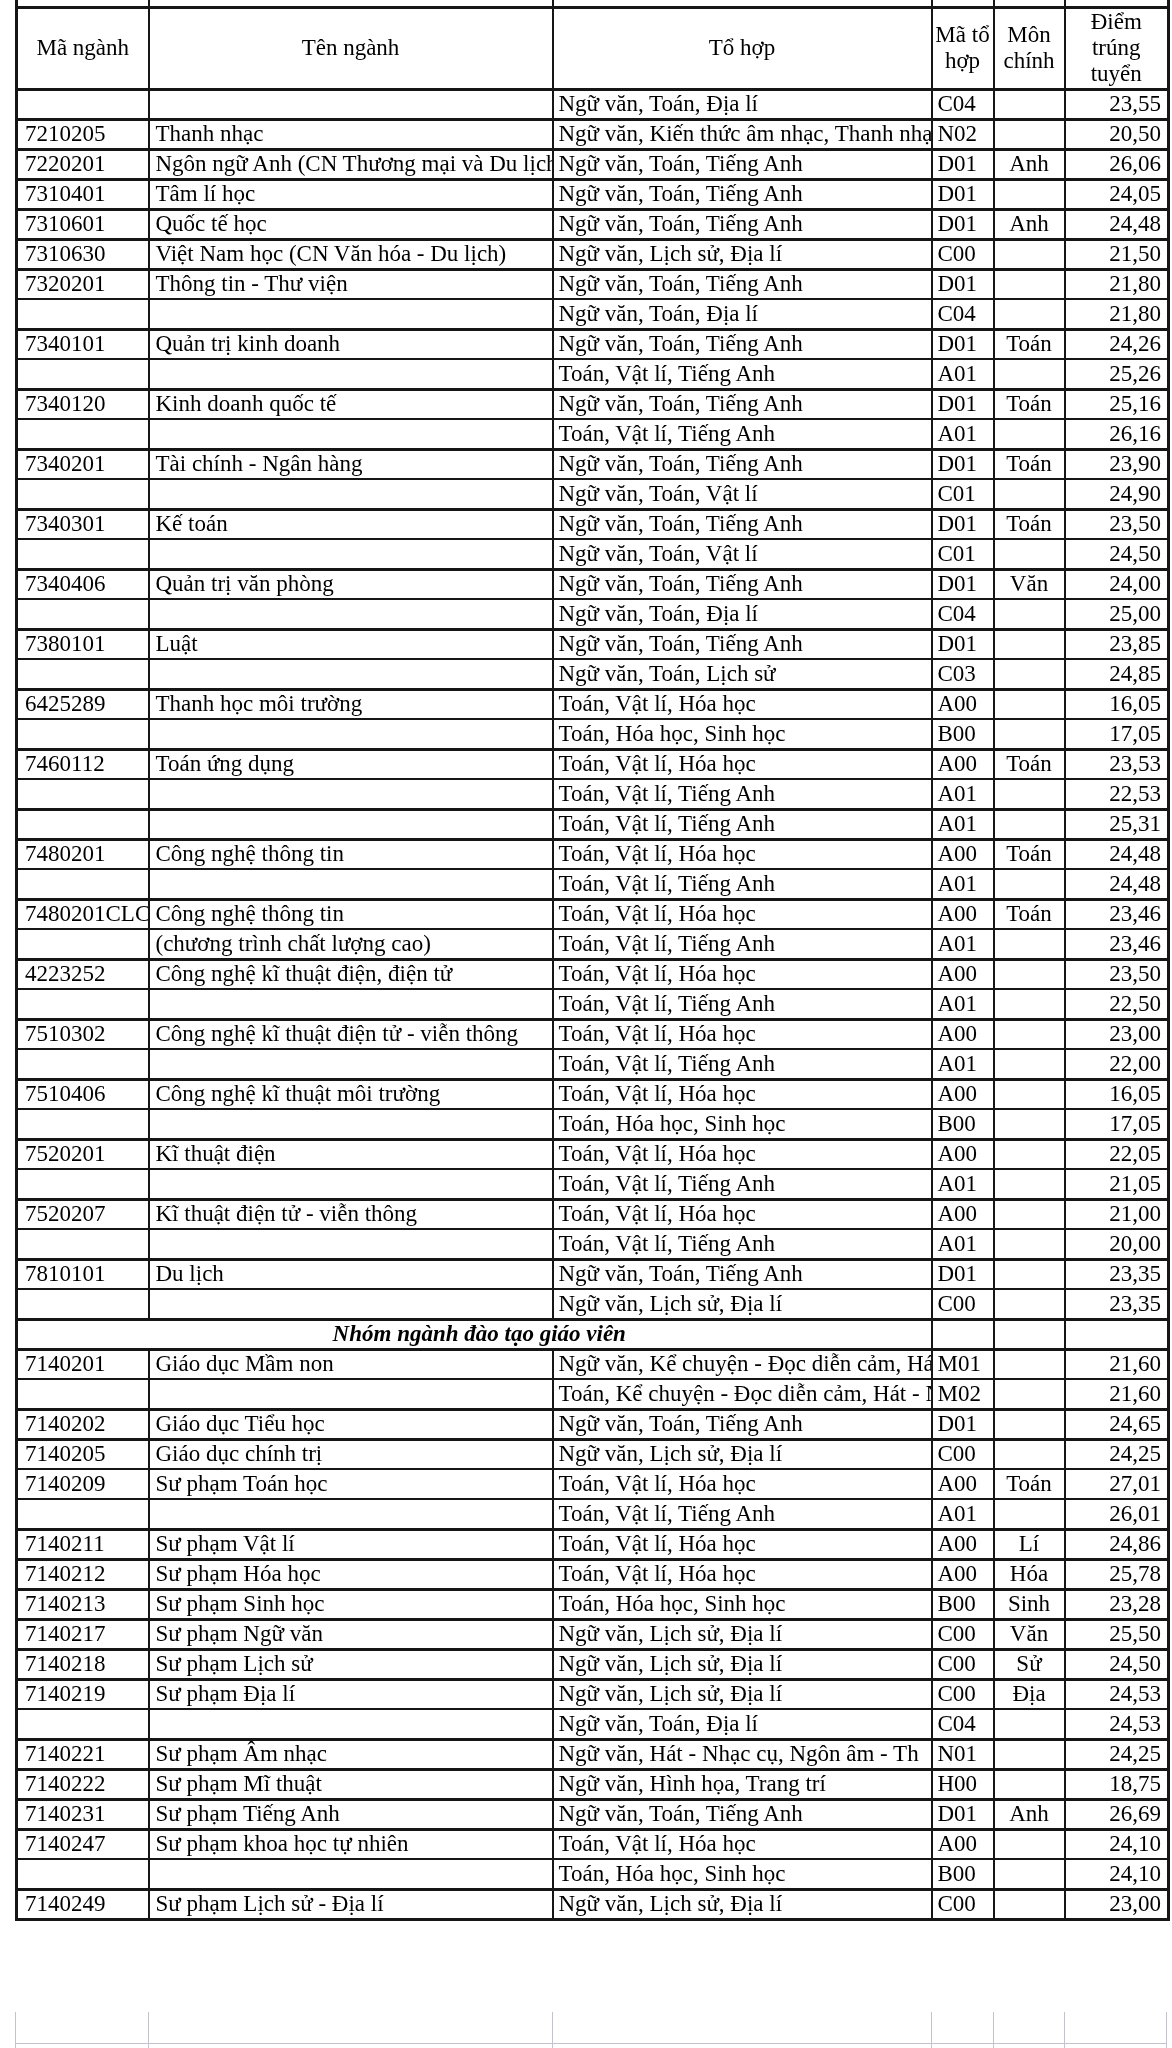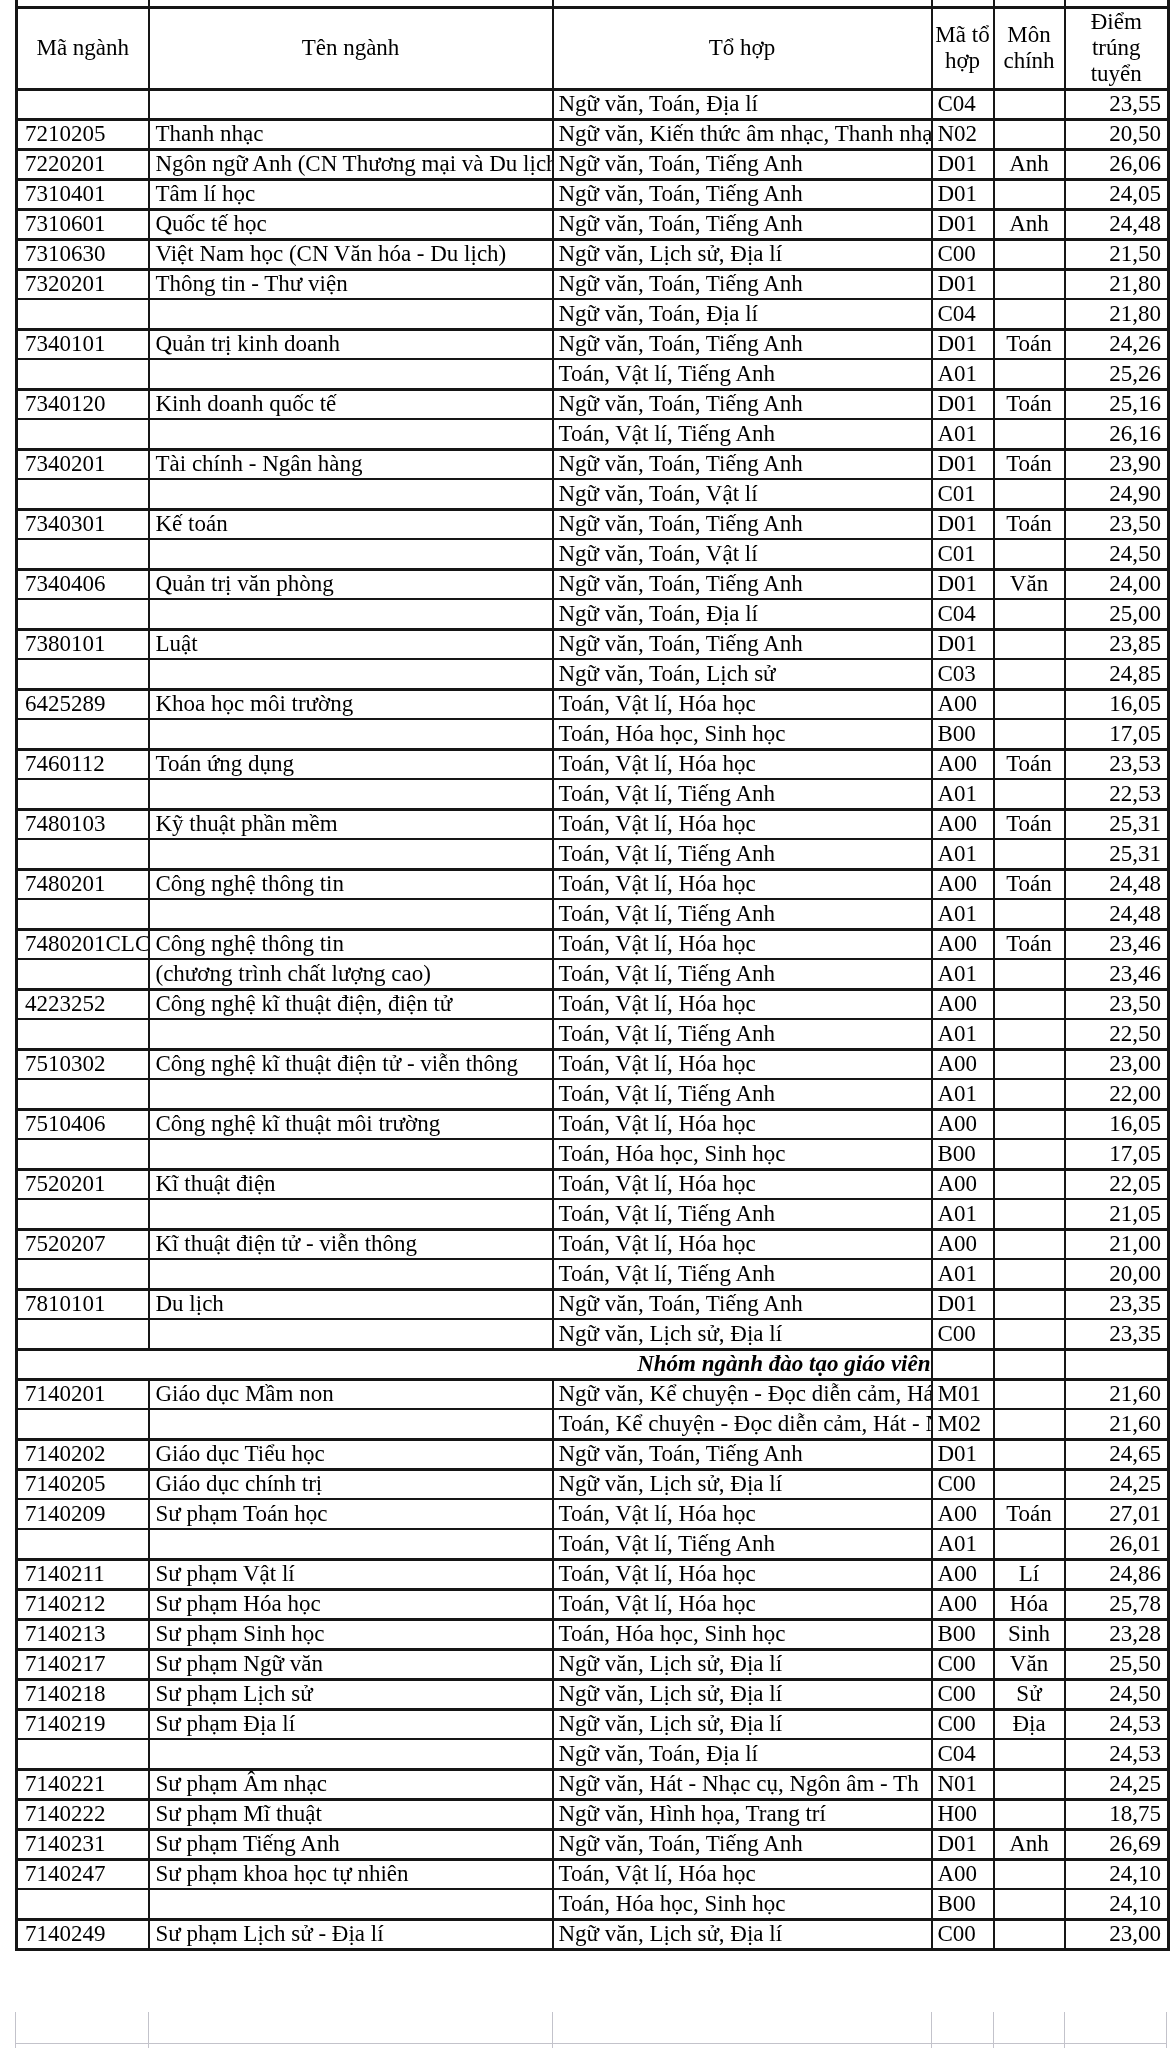--- a/index.html
+++ b/index.html
@@ -36,21 +36,21 @@
   tbody tr.grp-end td{border-bottom-width:3px;}
   td.c0{padding-left:7px;text-align:left;}
   td.c1{padding-left:6px;text-align:left;}
   td.c2{padding-left:5px;text-align:left;}
   td.c3{padding-left:5px;text-align:left;}
   td.c4{text-align:center;}
   td.c5{text-align:right;padding-right:6px;}
   tr.section-row td{border-bottom-width:3px;}
   td.sec{
     font-weight:bold;font-style:italic;
-    padding-left:10px;text-align:right;
+    padding-left:10px;text-align:center;
   }
   
   .ghost{
     position:absolute;left:15px;width:1152px;
     pointer-events:none;
   }
   .ghost .vl{position:absolute;top:0;bottom:0;width:1px;background:#c3c3cb;}
   .ghost1{top:2012px;height:31px;border-bottom:1px solid #c3c3cb;}
   .ghost2{top:2044px;height:4px;}
   .vl.p0{left:0;} .vl.p1{left:133px;} .vl.p2{left:537px;}
@@ -244,21 +244,21 @@
         <tr class="grp-end">
           <td class="c0"></td>
           <td class="c1"></td>
           <td class="c2">Ngữ văn, Toán, Lịch sử</td>
           <td class="c3">C03</td>
           <td class="c4"></td>
           <td class="c5">24,85</td>
         </tr>
         <tr>
           <td class="c0">6425289</td>
-          <td class="c1">Khoa học môi trường</td>
+          <td class="c1">Thanh học môi trường</td>
           <td class="c2">Toán, Vật lí, Hóa học</td>
           <td class="c3">A00</td>
           <td class="c4"></td>
           <td class="c5">16,05</td>
         </tr>
         <tr class="grp-end">
           <td class="c0"></td>
           <td class="c1"></td>
           <td class="c2">Toán, Hóa học, Sinh học</td>
           <td class="c3">B00</td>
@@ -273,28 +273,20 @@
           <td class="c4">Toán</td>
           <td class="c5">23,53</td>
         </tr>
         <tr class="grp-end">
           <td class="c0"></td>
           <td class="c1"></td>
           <td class="c2">Toán, Vật lí, Tiếng Anh</td>
           <td class="c3">A01</td>
           <td class="c4"></td>
           <td class="c5">22,53</td>
-        </tr>
-        <tr>
-          <td class="c0">7480103</td>
-          <td class="c1">Kỹ thuật phần mềm</td>
-          <td class="c2">Toán, Vật lí, Hóa học</td>
-          <td class="c3">A00</td>
-          <td class="c4">Toán</td>
-          <td class="c5">25,31</td>
         </tr>
         <tr class="grp-end">
           <td class="c0"></td>
           <td class="c1"></td>
           <td class="c2">Toán, Vật lí, Tiếng Anh</td>
           <td class="c3">A01</td>
           <td class="c4"></td>
           <td class="c5">25,31</td>
         </tr>
         <tr>

